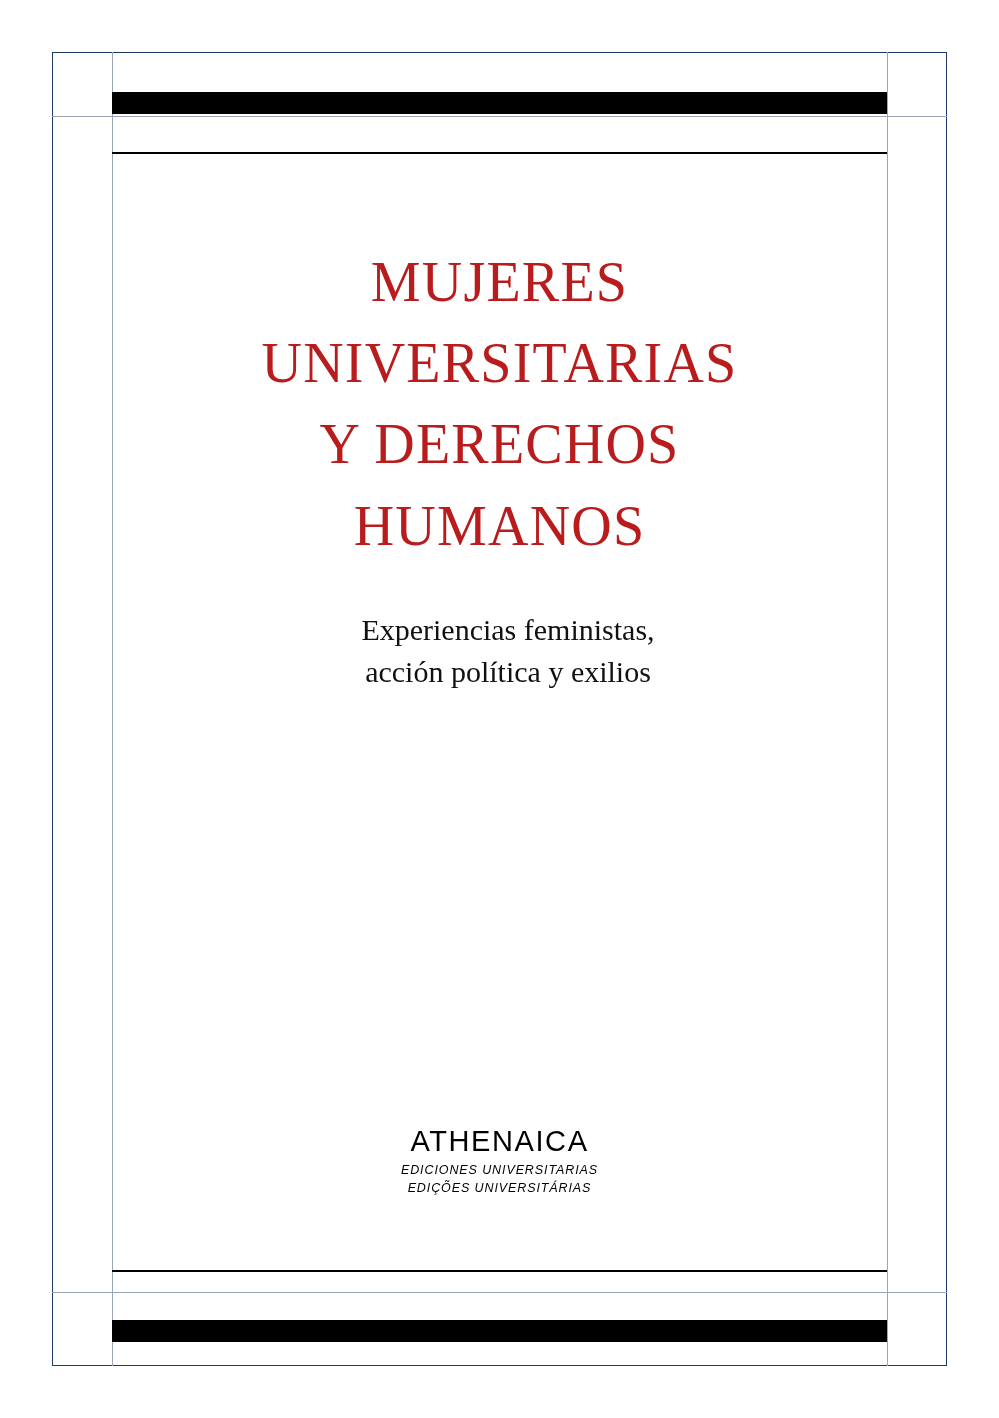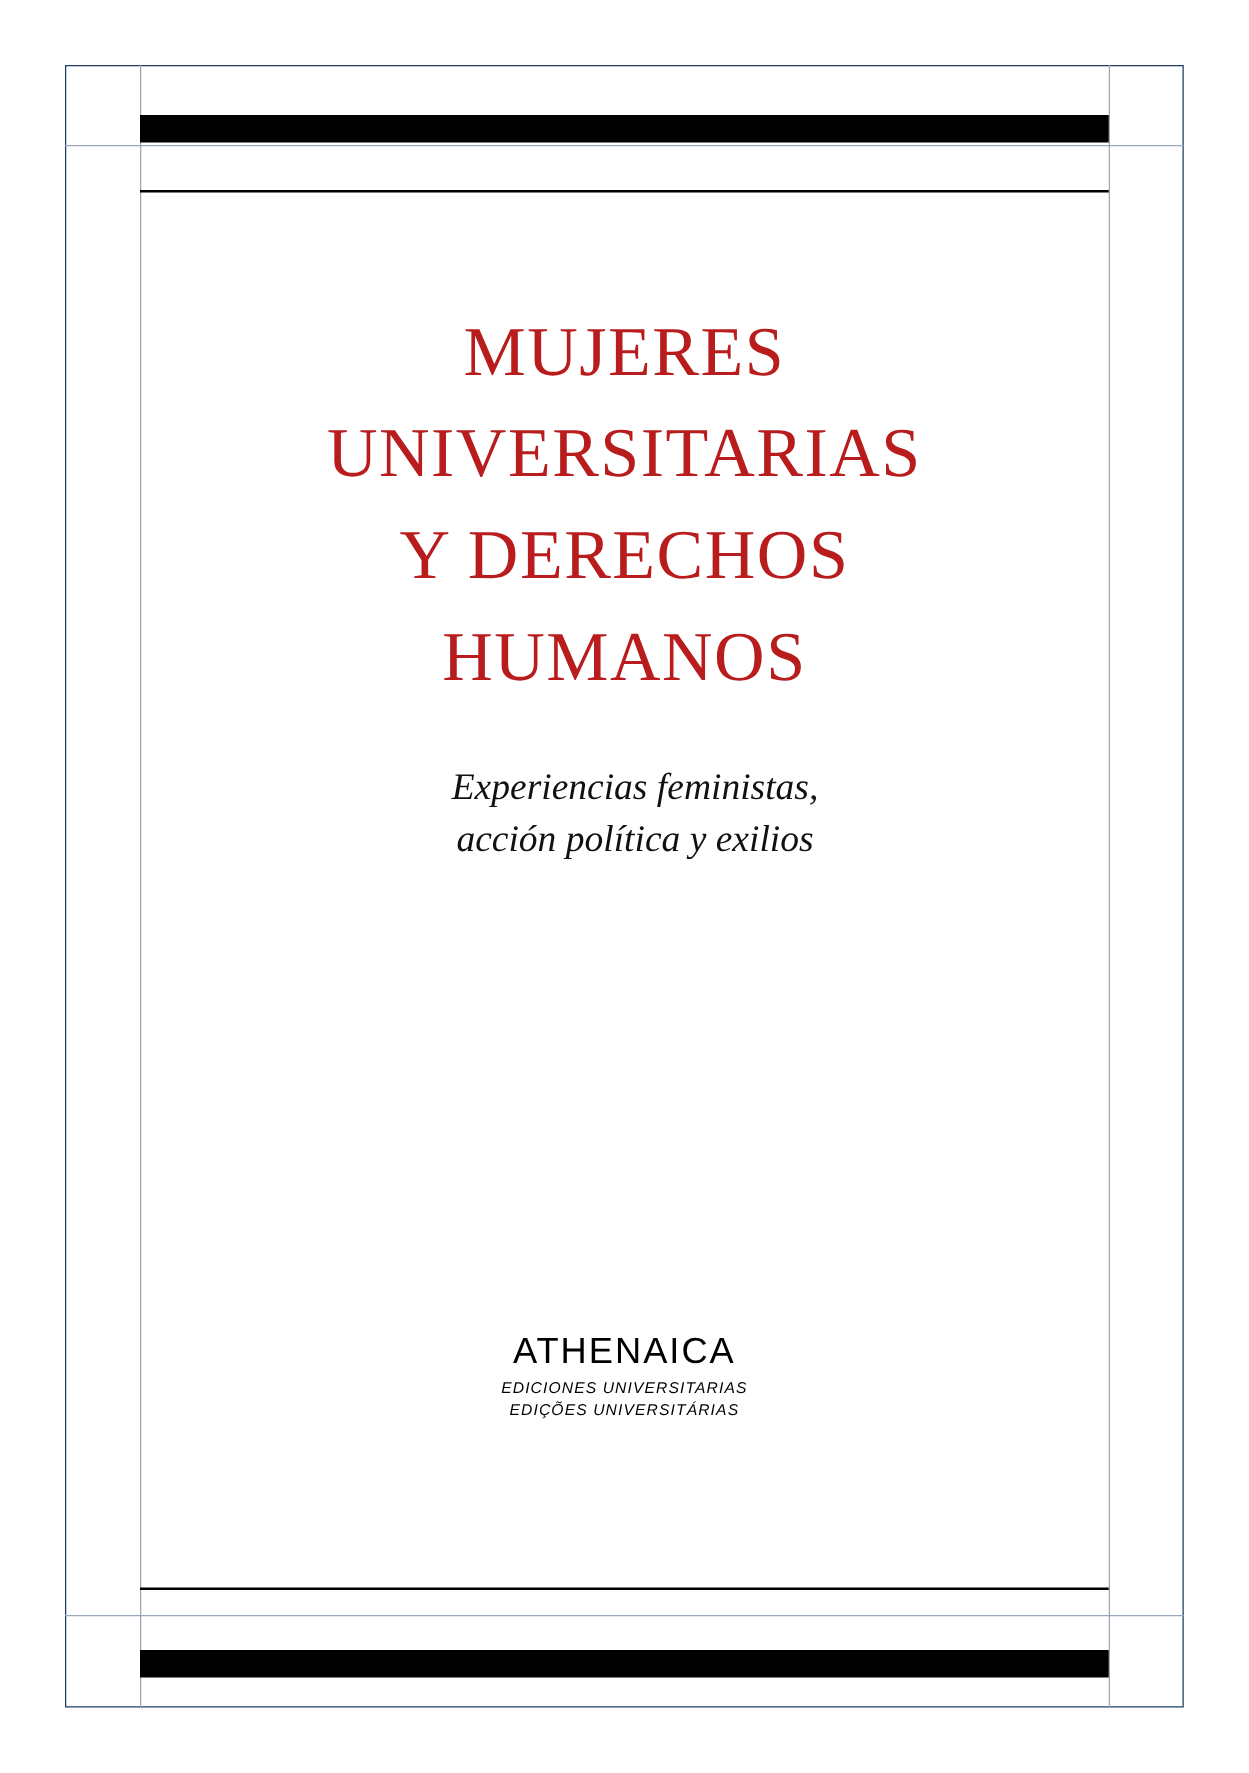--- a/index.html
+++ b/index.html
@@ -86,31 +86,30 @@
     color: #b91c1c;
     font-size: 56px;
     line-height: 1.45;
     letter-spacing: 1.2px;
   }
   .title div { white-space: nowrap; }
 
   .subtitle {
     margin-top: 42px;
     color: #111111;
-    font-style: italic;
     font-size: 30px;
     line-height: 1.42;
     padding-left: 17px;
   }
   .subtitle div { white-space: nowrap; }
 
   .publisher {
     position: absolute;
     left: 0;
-    top: 905px;
+    top: 965px;
     width: 775px;
     text-align: center;
   }
   .publisher-name {
     font-family: "Liberation Sans", sans-serif;
     font-size: 29px;
     letter-spacing: 1.6px;
     color: #000000;
   }
   .publisher-line {

